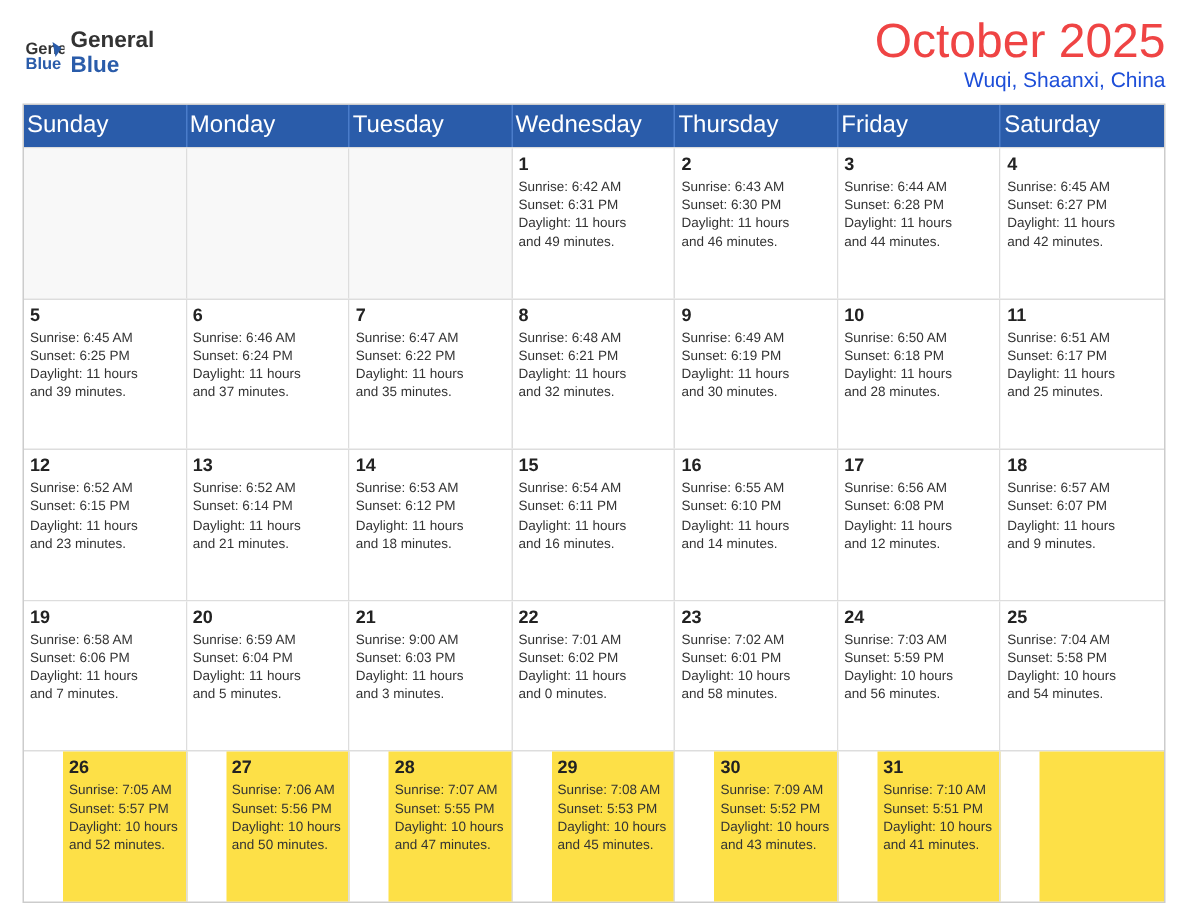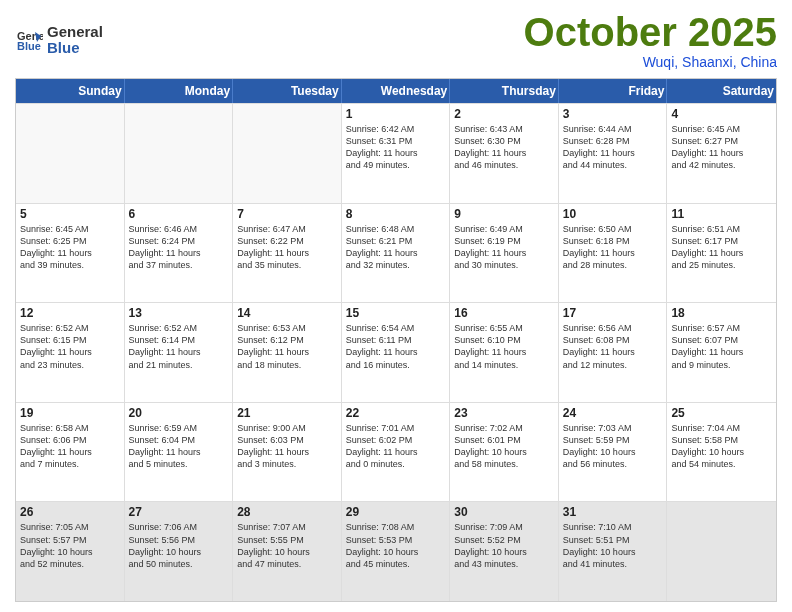--- a/index.html
+++ b/index.html
@@ -29,45 +29,45 @@
       gap: 4px;
     }
     .logo-icon {
       width: 28px;
       height: 28px;
     }
     .title-block {
       text-align: right;
     }
     .month-title {
-      font-size: 40px;
-      font-weight: 700;
-      color: #4d7c0f;
+      font-size: 32px;
+      font-weight: 400;
+      color: #ef4444;
       line-height: 1.1;
     }
     .location {
       font-size: 14px;
       color: #1d4ed8;
     }
     .calendar {
       flex: 1;
       display: flex;
       flex-direction: column;
       border: 1px solid #ccc;
     }
     .cal-header {
       display: grid;
       grid-template-columns: repeat(7, 1fr);
       background: #2a5caa;
     }
     .cal-header-cell {
       color: #fff;
-      font-size: 12px;
-      font-weight: bold;
-      text-align: right;
+      font-size: 16px;
+      font-weight: normal;
+      text-align: left;
       padding: 5px 2px;
       border-right: 1px solid #4a7cca;
     }
     .cal-header-cell:last-child { border-right: none; }
     .cal-body {
       flex: 1;
       display: flex;
       flex-direction: column;
     }
     .cal-row {
@@ -92,21 +92,22 @@
       font-weight: bold;
       color: #222;
       margin-bottom: 2px;
     }
     .cell-text {
       font-size: 9px;
       color: #333;
       line-height: 1.35;
     }
     .row-last .cal-cell {
-      background: #e5e5e5;
+      background: #fde047;
+      margin-left: 26px;
     }
   </style>
 </head>
 <body>
 
 <div class="page">
   <div class="header">
     <div class="logo">
       <svg class="logo-icon" viewBox="0 0 28 28">
         <text x="2" y="14" font-size="11" font-weight="bold" fill="#333">General</text>

